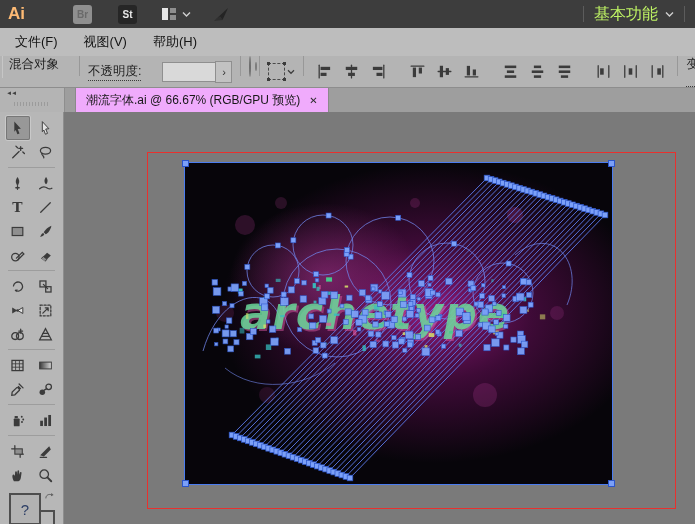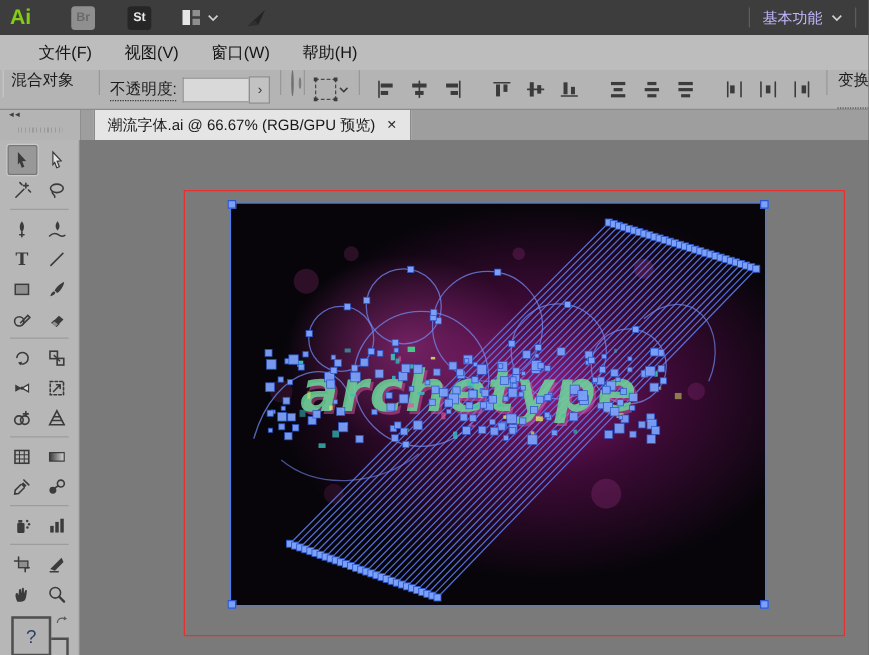--- a/index.html
+++ b/index.html
@@ -2,67 +2,67 @@
 <html><head>
 <meta charset="utf-8">
 <style>
   html,body{margin:0;padding:0;background:#555;}
   .screen{position:relative;width:695px;height:524px;overflow:hidden;
     font-family:"Liberation Sans",sans-serif;background:#7A7A7A;
     -webkit-font-smoothing:antialiased;}
   
   .appbar{position:absolute;top:0;left:0;width:695px;height:28px;background:#3D3D3D;
     display:flex;align-items:center;gap:10px;padding-left:8px;box-sizing:border-box;overflow:hidden;}
-  .ai-logo{font-weight:bold;font-size:17px;color:#84cc16;letter-spacing:0;margin-right:8px;}
+  .ai-logo{font-weight:bold;font-size:17px;color:#fdba74;letter-spacing:0;margin-right:24px;}
   .badge{width:19px;height:19px;border-radius:3px;display:flex;align-items:center;justify-content:center;
     font-size:10px;font-weight:bold;}
   .badge-br{background:#8F8F8F;color:#6A6A6A;margin-left:14px;}
   .badge-st{background:#262626;color:#E8E8E8;margin-left:16px;}
   .layout-btn{display:flex;align-items:center;gap:5px;margin-left:14px;}
   .rocket{margin-left:12px;display:flex;align-items:center;}
   .appbar-right{margin-left:auto;display:flex;align-items:center;gap:0;}
   .ws-sep{width:1px;height:16px;background:#5c5c5c;margin:0 10px;}
-  .workspace{display:flex;align-items:center;gap:7px;color:#c4b5fd;font-size:12px;}
+  .workspace{display:flex;align-items:center;gap:7px;color:#bef264;font-size:16px;}
   .searchbox{display:flex;align-items:center;gap:4px;background:#E6E6E6;border-radius:10px;
     height:19px;padding:0 8px;width:86px;color:#555;font-size:12px;flex:none;}
   
   .menubar{position:absolute;top:28px;left:0;width:695px;height:28px;background:#BDBDBD;
-    display:flex;align-items:flex-start;padding-left:18px;box-sizing:border-box;}
+    display:flex;align-items:flex-start;padding-left:2px;box-sizing:border-box;}
   .menu-item{font-size:13px;color:#141414;padding:0 13px;line-height:28px;cursor:default;}
   
   .optionsbar{position:absolute;top:56px;left:0;width:695px;height:32px;background:#B4B4B4;
     border-bottom:1px solid #8D8D8D;display:flex;box-sizing:border-box;overflow:hidden;}
   .grip{width:7px;height:22px;margin:0 6px 0 2px;
     background:repeating-linear-gradient(to bottom,#9a9a9a 0 1px,transparent 1px 3px);
     border-left:1px solid #c6c6c6;}
   .ob-label{font-size:12.5px;color:#1c1c1c;margin-right:12px;white-space:nowrap;}
   .ob-sep{width:1px;height:20px;background:#989898;margin:0 8px;flex:none;}
   .ob-link{font-size:12.5px;color:#1c1c1c;border-bottom:1px dotted #3a3a3a;white-space:nowrap;}
-  .opacity-wrap{display:flex;align-items:center;gap:5px;white-space:nowrap;}
+  .opacity-wrap{display:flex;align-items:center;gap:21px;white-space:nowrap;}
   .opacity-field{display:flex;align-items:center;}
   .opacity-input{width:46px;height:18px;background:#D9D9D9;border:1px solid #8F8F8F;
     border-right:none;font-size:12px;padding:0 3px;color:#222;}
   .opacity-btn{width:15px;height:20px;background:#C2C2C2;border:1px solid #8F8F8F;
     display:flex;align-items:center;justify-content:center;font-size:11px;color:#333;}
   .wheel{width:19px;height:19px;border-radius:50%;border:1px solid #6f6f6f;
     background:conic-gradient(#9a9a9a,#c9c9c9,#8a8a8a,#bdbdbd,#9a9a9a);position:relative;}
   .wheel::after{content:"";position:absolute;inset:5px;border-radius:50%;background:#ababab;border:1px solid #7d7d7d;}
   .bbox-btn{display:flex;align-items:center;gap:2px;}
   .bbox-ico{width:15px;height:15px;border:1px dashed #4a4a4a;position:relative;}
   .bbox-ico i{position:absolute;width:3px;height:3px;background:#3c3c3c;}
   .align-row{display:flex;align-items:center;gap:3px;}
   .align-btn{width:24px;height:22px;display:flex;align-items:center;justify-content:center;border-radius:2px;}
   .align-gap{width:9px;flex:none;}
   
   .tabstrip{position:absolute;top:88px;left:0;width:695px;height:24px;background:#9E9E9E;display:flex;}
   .dockhead{width:64px;height:24px;background:#B4B4B4;border-right:1px solid #8e8e8e;position:relative;flex:none;}
   .collapse{position:absolute;left:6px;top:1px;font-size:10px;color:#3e3e3e;}
   .dockgrip{position:absolute;left:14px;top:14px;width:36px;height:4px;
     background:repeating-linear-gradient(to right,#9b9b9b 0 1px,transparent 1px 3px);}
-  .tab{margin-left:10px;height:24px;background:#e5e5e5;border-left:1px solid #8a8a8a;border-right:1px solid #8a8a8a;
+  .tab{margin-left:10px;height:24px;background:#f0abfc;border-left:1px solid #8a8a8a;border-right:1px solid #8a8a8a;
     display:flex;align-items:center;gap:9px;padding:0 10px;font-size:12px;color:#181818;box-sizing:border-box;}
   .tab-close{font-size:10px;color:#2e2e2e;}
   
   .main{position:absolute;top:112px;left:0;width:695px;height:412px;}
   .dock{position:absolute;left:0;top:0;width:64px;height:412px;background:#B7B7B7;
     border-right:1px solid #8e8e8e;box-sizing:border-box;padding-top:4px;}
   .tool-row{display:flex;justify-content:center;gap:4px;height:24px;align-items:center;}
   .tool{width:24px;height:24px;display:flex;align-items:center;justify-content:center;color:#3b3b3b;border-radius:2px;}
   .tool.active{background:#989898;box-shadow:inset 0 0 0 1px #777, 0 0 0 1px #c9c9c9;}
   .tool-sep{height:1px;background:#9d9d9d;margin:3px 8px;}
@@ -113,21 +113,20 @@
           <path d="M1 1.5 L4.5 5 L8 1.5" stroke="#CFCFCF" stroke-width="1.4" fill="none"></path>
         </svg>
       </span>
       <span class="ws-sep"></span>
     </span>
   </div>
 
   <div class="menubar" id="menubar">
       <span class="menu-item">文件(F)</span>
       <span class="menu-item">视图(V)</span>
-      <span class="menu-item">窗口(W)</span>
       <span class="menu-item">帮助(H)</span>
     </div>
 
   <div class="optionsbar">
     <span class="grip"></span>
     <span class="ob-label">混合对象</span>
     <span class="ob-sep"></span>
     <span class="opacity-wrap">
       <span class="ob-link">不透明度:</span>
       <span class="opacity-field">

